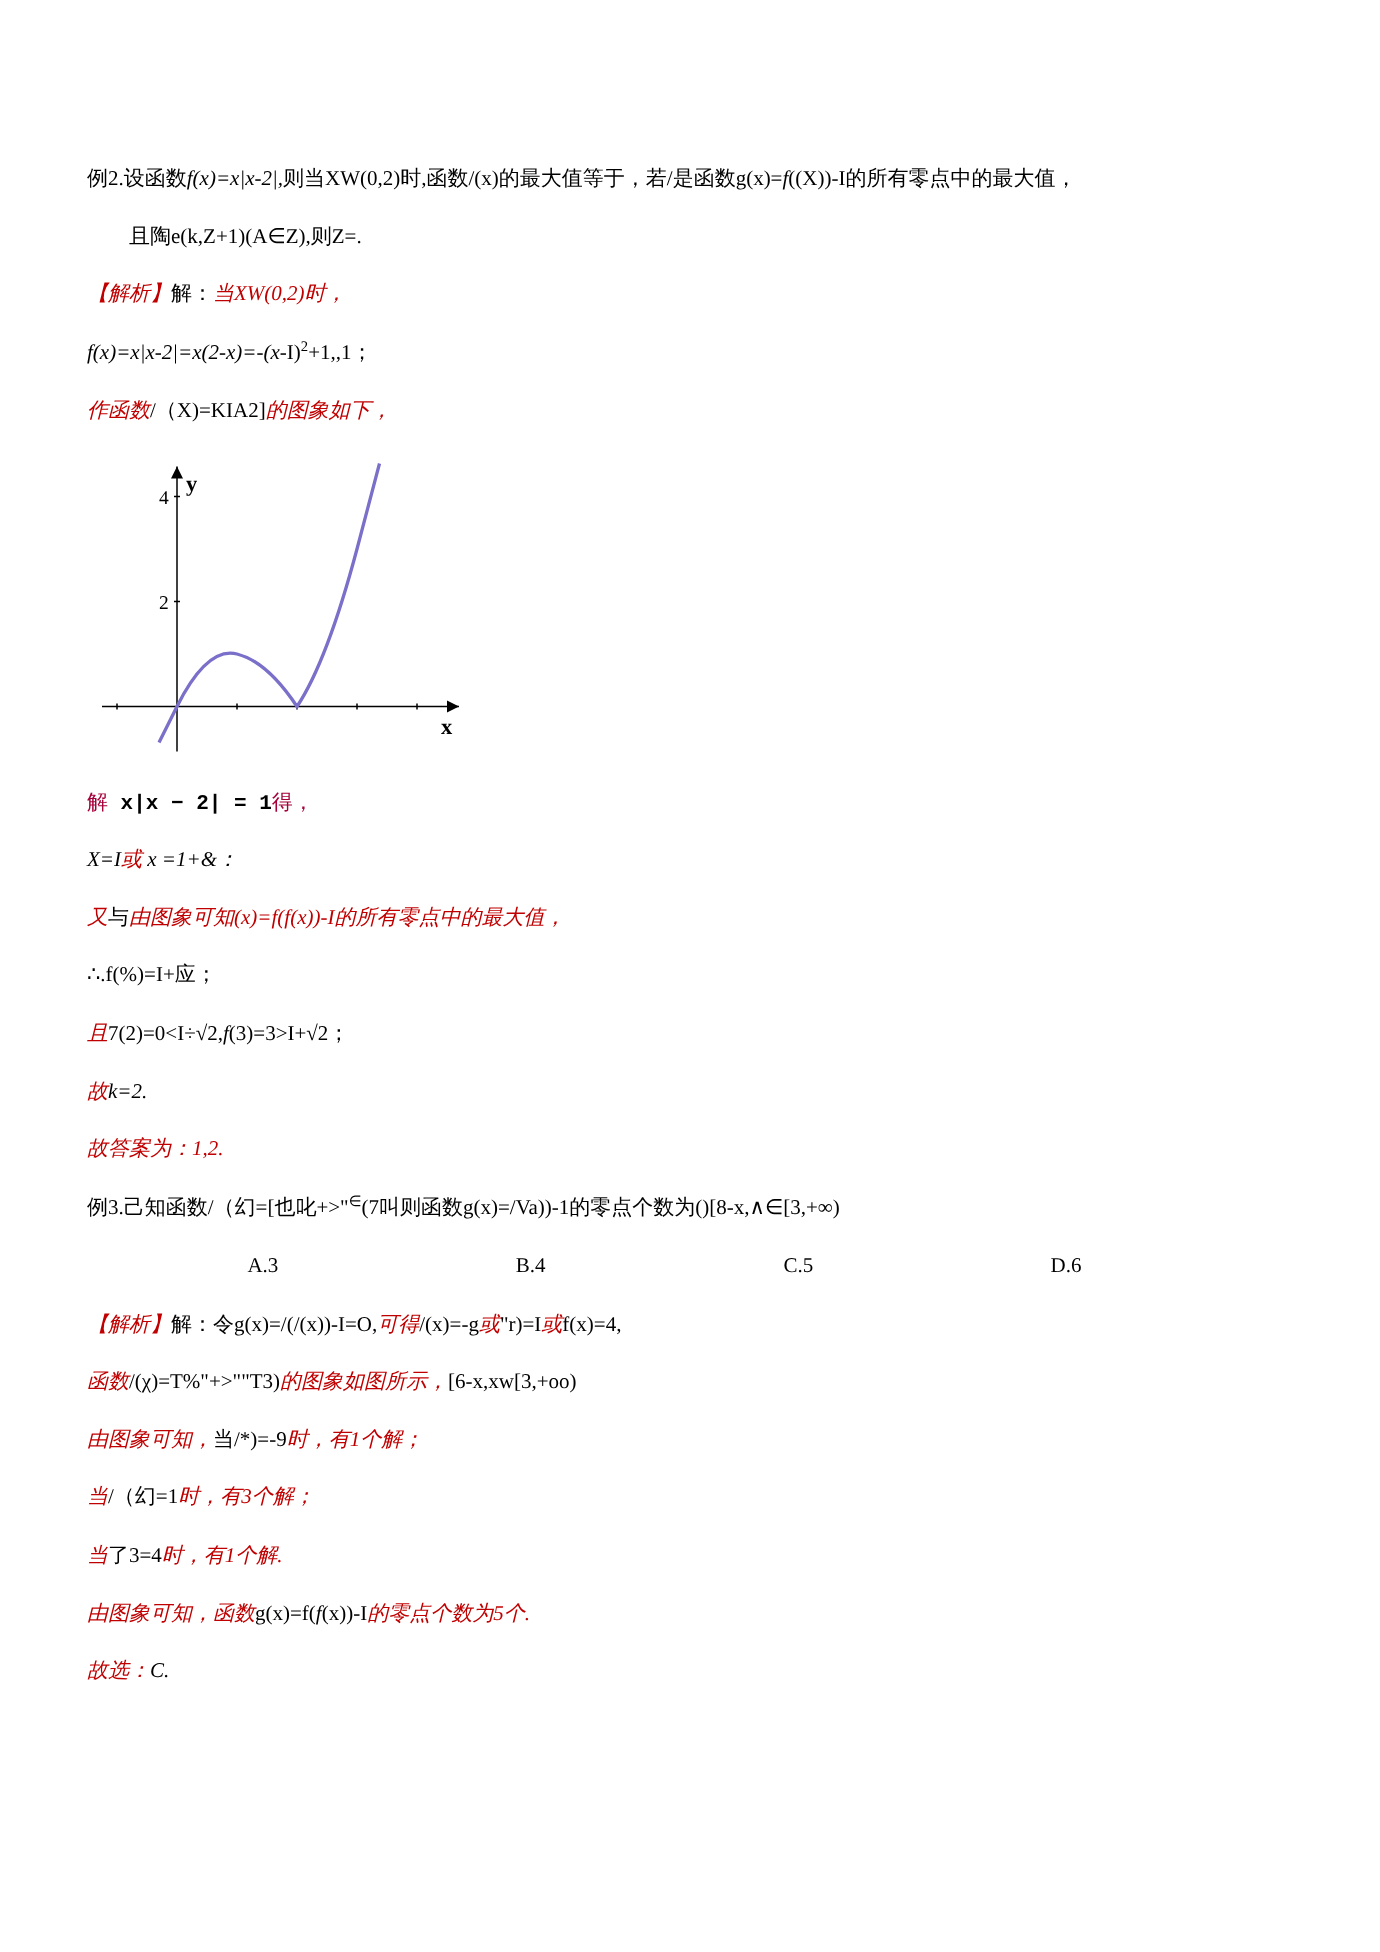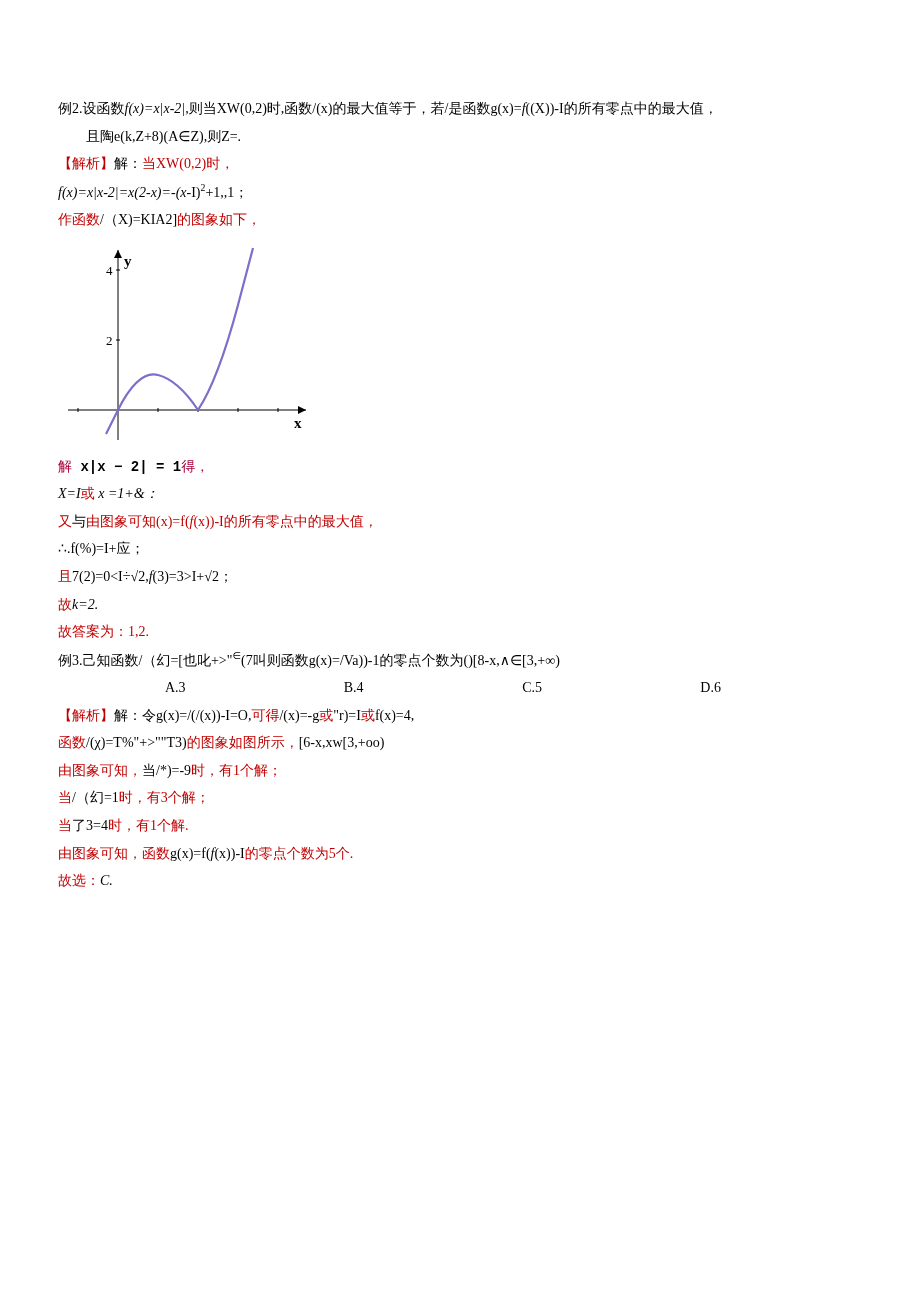--- a/index.html
+++ b/index.html
@@ -6,24 +6,24 @@
       font-family: "SimSun", "宋体", serif;
       font-size: 14px;
       line-height: 1.9;
       color: #000;
       margin: 0;
       padding: 95px 58px;
       width: 804px;
       background: #fff;
     }
     p {
-      margin: 1px 0;
+      margin: 12px 0;
     }
     .black { color: #000; }
-    .red { color: #c00000; }
+    .red { color: #c00000; font-style: italic; }
     .redp { color: #a6003a; }
     .italic { font-style: italic; font-family: "Times New Roman", serif; }
     .indent1 { padding-left: 28px; }
     .sup { vertical-align: super; font-size: 0.7em; }
     .options {
       display: flex;
       padding-left: 28px;
       text-align: center;
     }
     .options span { flex: 0 0 23%; }
@@ -32,21 +32,21 @@
       margin: 6px 0 4px 0;
     }
   </style>
 </head>
 <body>
 
 <p>
   <span class="black">例2.设函数</span><span class="italic black">f(x)=x|x-2|,</span><span class="black">则当XW(0,2)时,函数/(x)的最大值等于，若/是函数g(x)=</span><span class="italic black">f</span><span class="black">((X))-I的所有零点中的最大值，</span>
 </p>
 <p class="indent1">
-  <span class="black">且陶e(k,Z+8)(A∈Z),则Z=.</span>
+  <span class="black">且陶e(k,Z+1)(A∈Z),则Z=.</span>
 </p>
 <p>
   <span class="red">【解析】</span><span class="black">解：</span><span class="red">当XW(0,2)时，</span>
 </p>
 <p>
   <span class="italic black">f(x)=x|x-2|=x(2-x)=-(x</span><span class="black">-I)</span><span class="sup black">2</span><span class="black">+1,,1；</span>
 </p>
 <p>
   <span class="red">作函数</span><span class="black">/（X)=KIA2]</span><span class="red">的图象如下，</span>
 </p>

